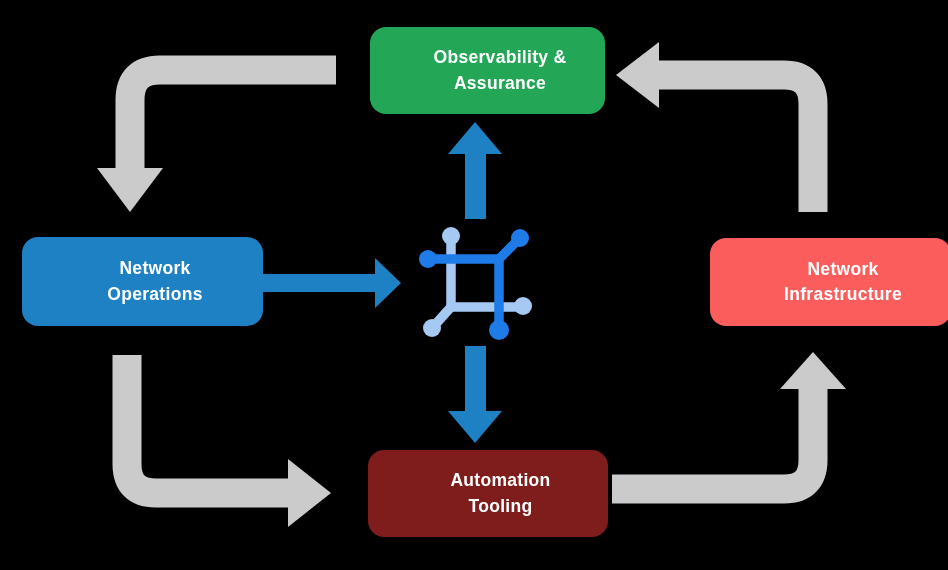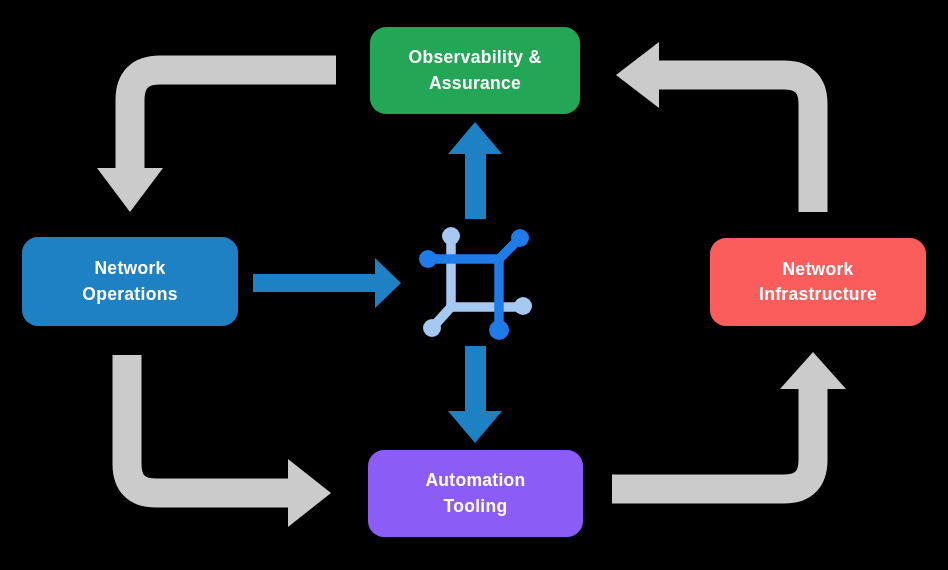--- a/index.html
+++ b/index.html
@@ -4,21 +4,21 @@
 <style>
   html,body{margin:0;padding:0;background:#000;}
   .stage{
     position:relative;width:948px;height:570px;background:#000;overflow:hidden;
     font-family:"Liberation Sans", sans-serif;
   }
   .layer{position:absolute;left:0;top:0;width:948px;height:570px;}
   .node{
     position:absolute;border-radius:16px;display:flex;align-items:center;justify-content:center;
     text-align:center;color:#fff;font-weight:700;font-size:17.5px;line-height:1.45;
-    letter-spacing:.3px;white-space:pre-line;
+    letter-spacing:.3px;white-space:pre-line;padding-left:25px;
   }
   .node-observability{left:370px;top:27px;width:210px;height:87px;}
   .node-operations{left:22px;top:237px;width:216px;height:89px;}
   .node-infrastructure{left:710px;top:238px;width:216px;height:88px;}
   .node-automation{left:368px;top:450px;width:215px;height:87px;}
 </style>
 </head>
 <body>
 
 <div class="stage">
@@ -86,15 +86,15 @@
 
   <div class="node node-observability" style="background-color: rgb(35, 167, 87); color: rgb(255, 255, 255);">Observability &amp;
 Assurance</div>
 
   <div class="node node-operations" style="background-color: rgb(30, 129, 196); color: rgb(255, 255, 255);">Network
 Operations</div>
 
   <div class="node node-infrastructure" style="background-color: rgb(251, 93, 93); color: rgb(255, 255, 255);">Network
 Infrastructure</div>
 
-  <div class="node node-automation" style="background-color: #8b5cf6; color: rgb(255, 255, 255);">Automation
+  <div class="node node-automation" style="background-color: #7f1d1d; color: rgb(255, 255, 255);">Automation
 Tooling</div>
 </div>
 
 </body></html>

